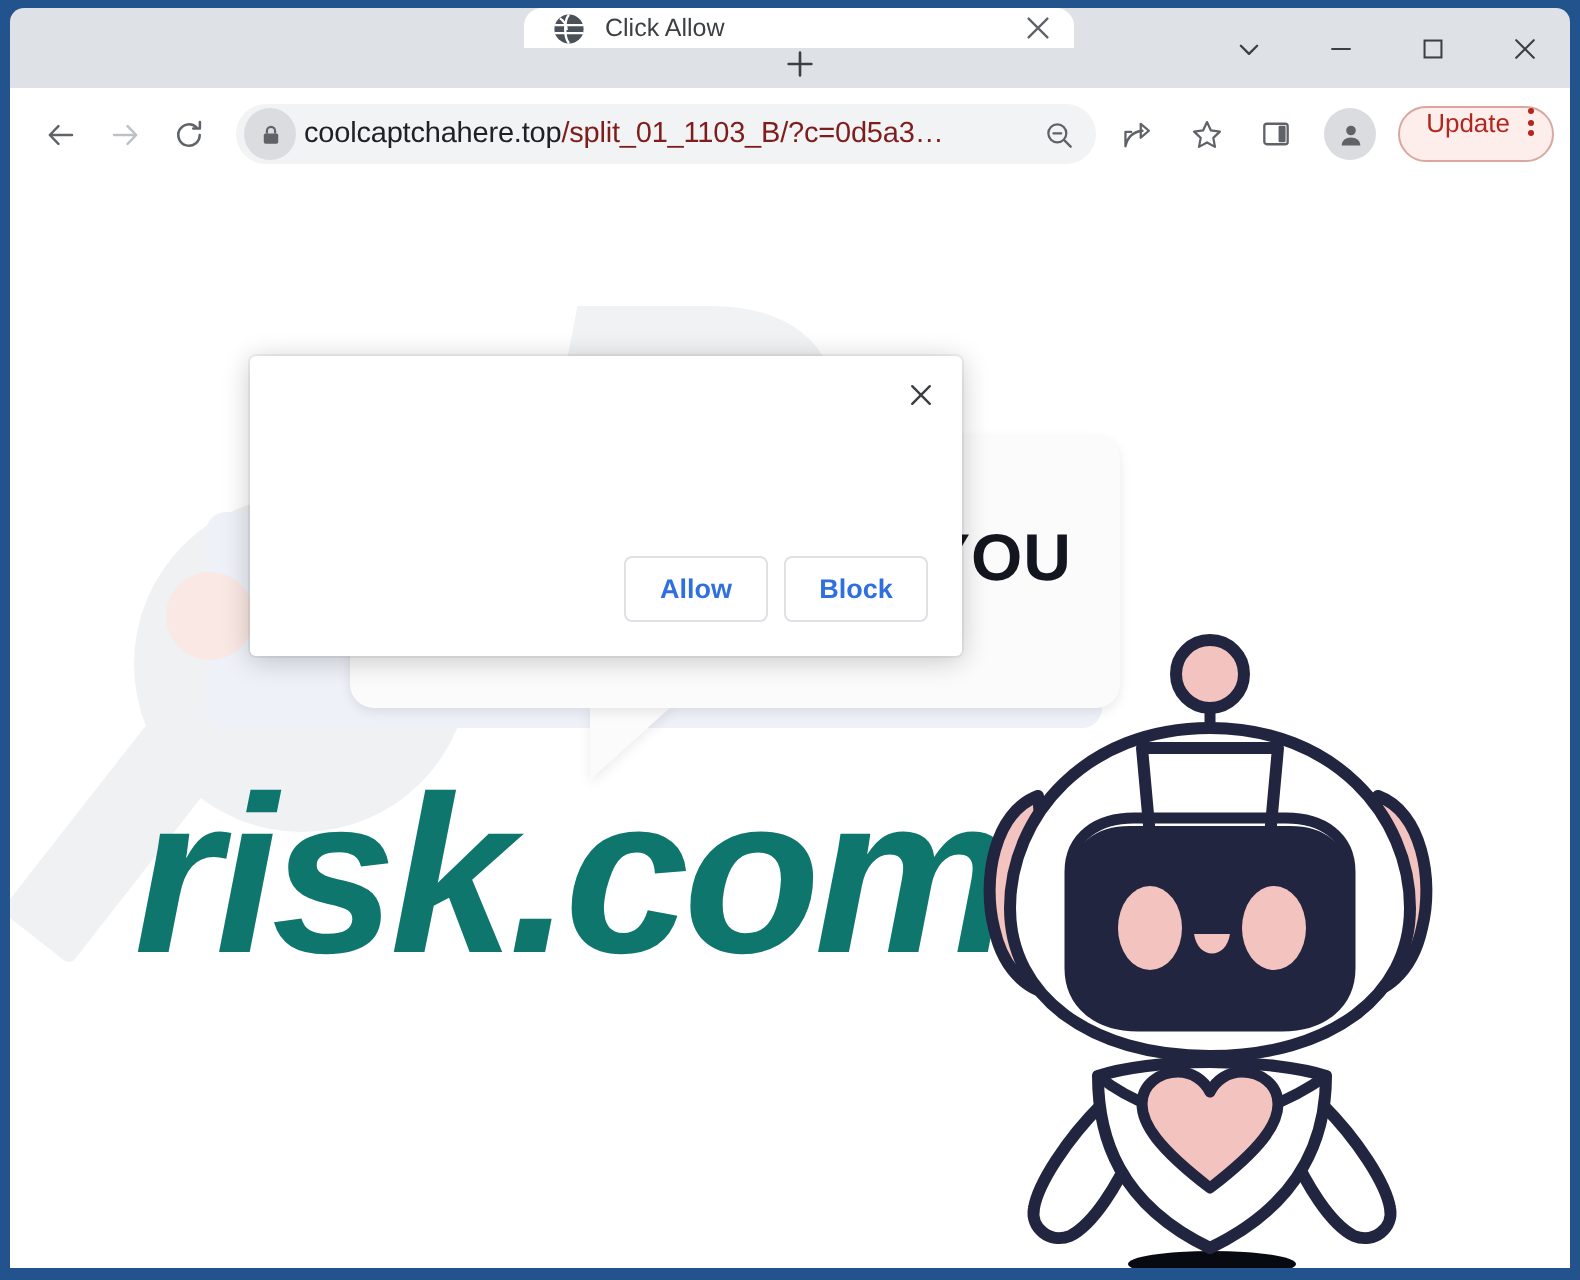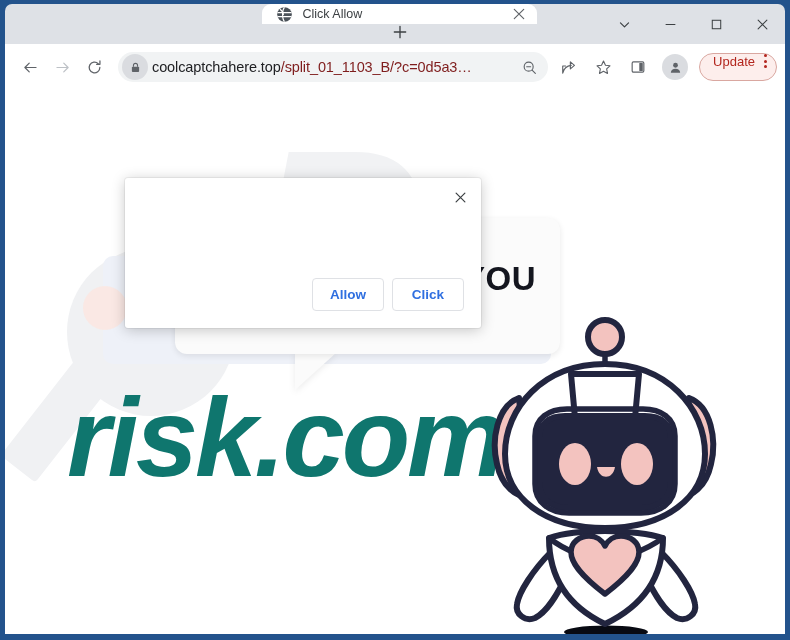--- a/index.html
+++ b/index.html
@@ -570,18 +570,18 @@
       <div class="pd-close">
         <svg viewBox="0 0 16 16" width="13" height="13">
           <path d="M2.6 2.6 L13.4 13.4 M13.4 2.6 L2.6 13.4" stroke="currentColor" stroke-width="1.5" stroke-linecap="round"></path>
         </svg>
       </div>
 
 
 
       <div class="pd-actions">
         <button class="pd-btn">Allow</button>
-        <button class="pd-btn">Click</button>
+        <button class="pd-btn">Block</button>
       </div>
     </div>
 
   </div>
 </div>
 
 </body></html>

